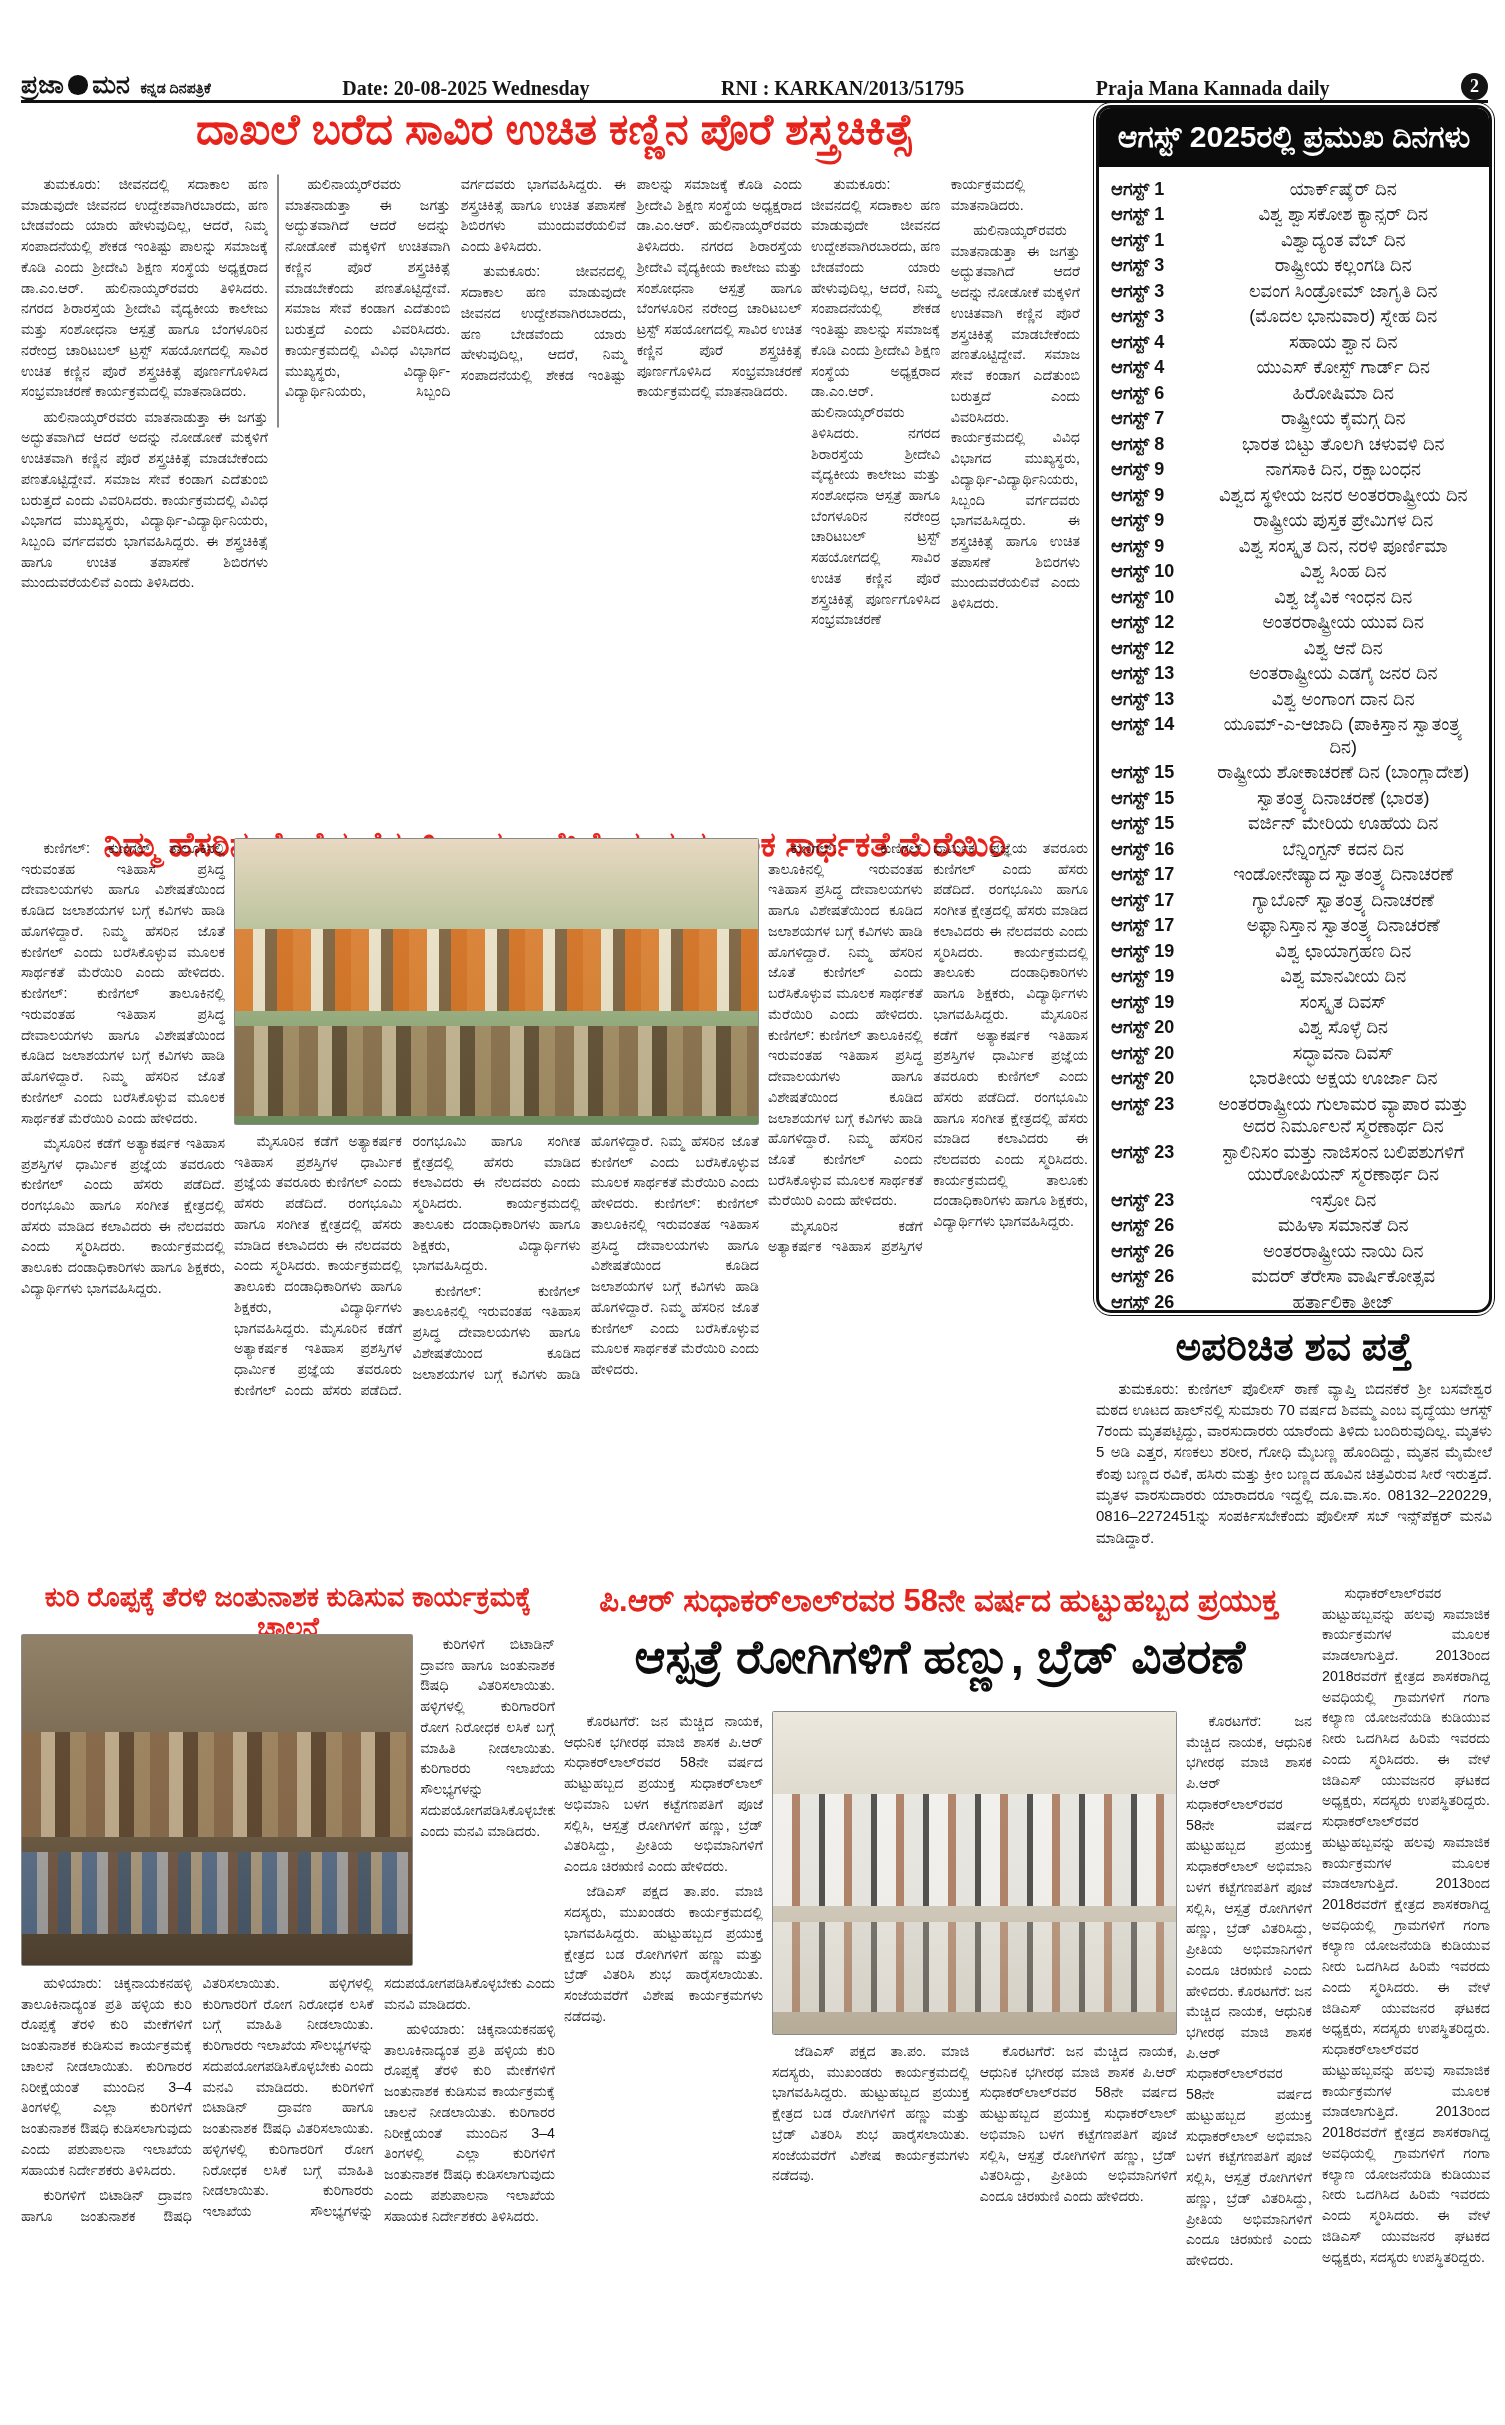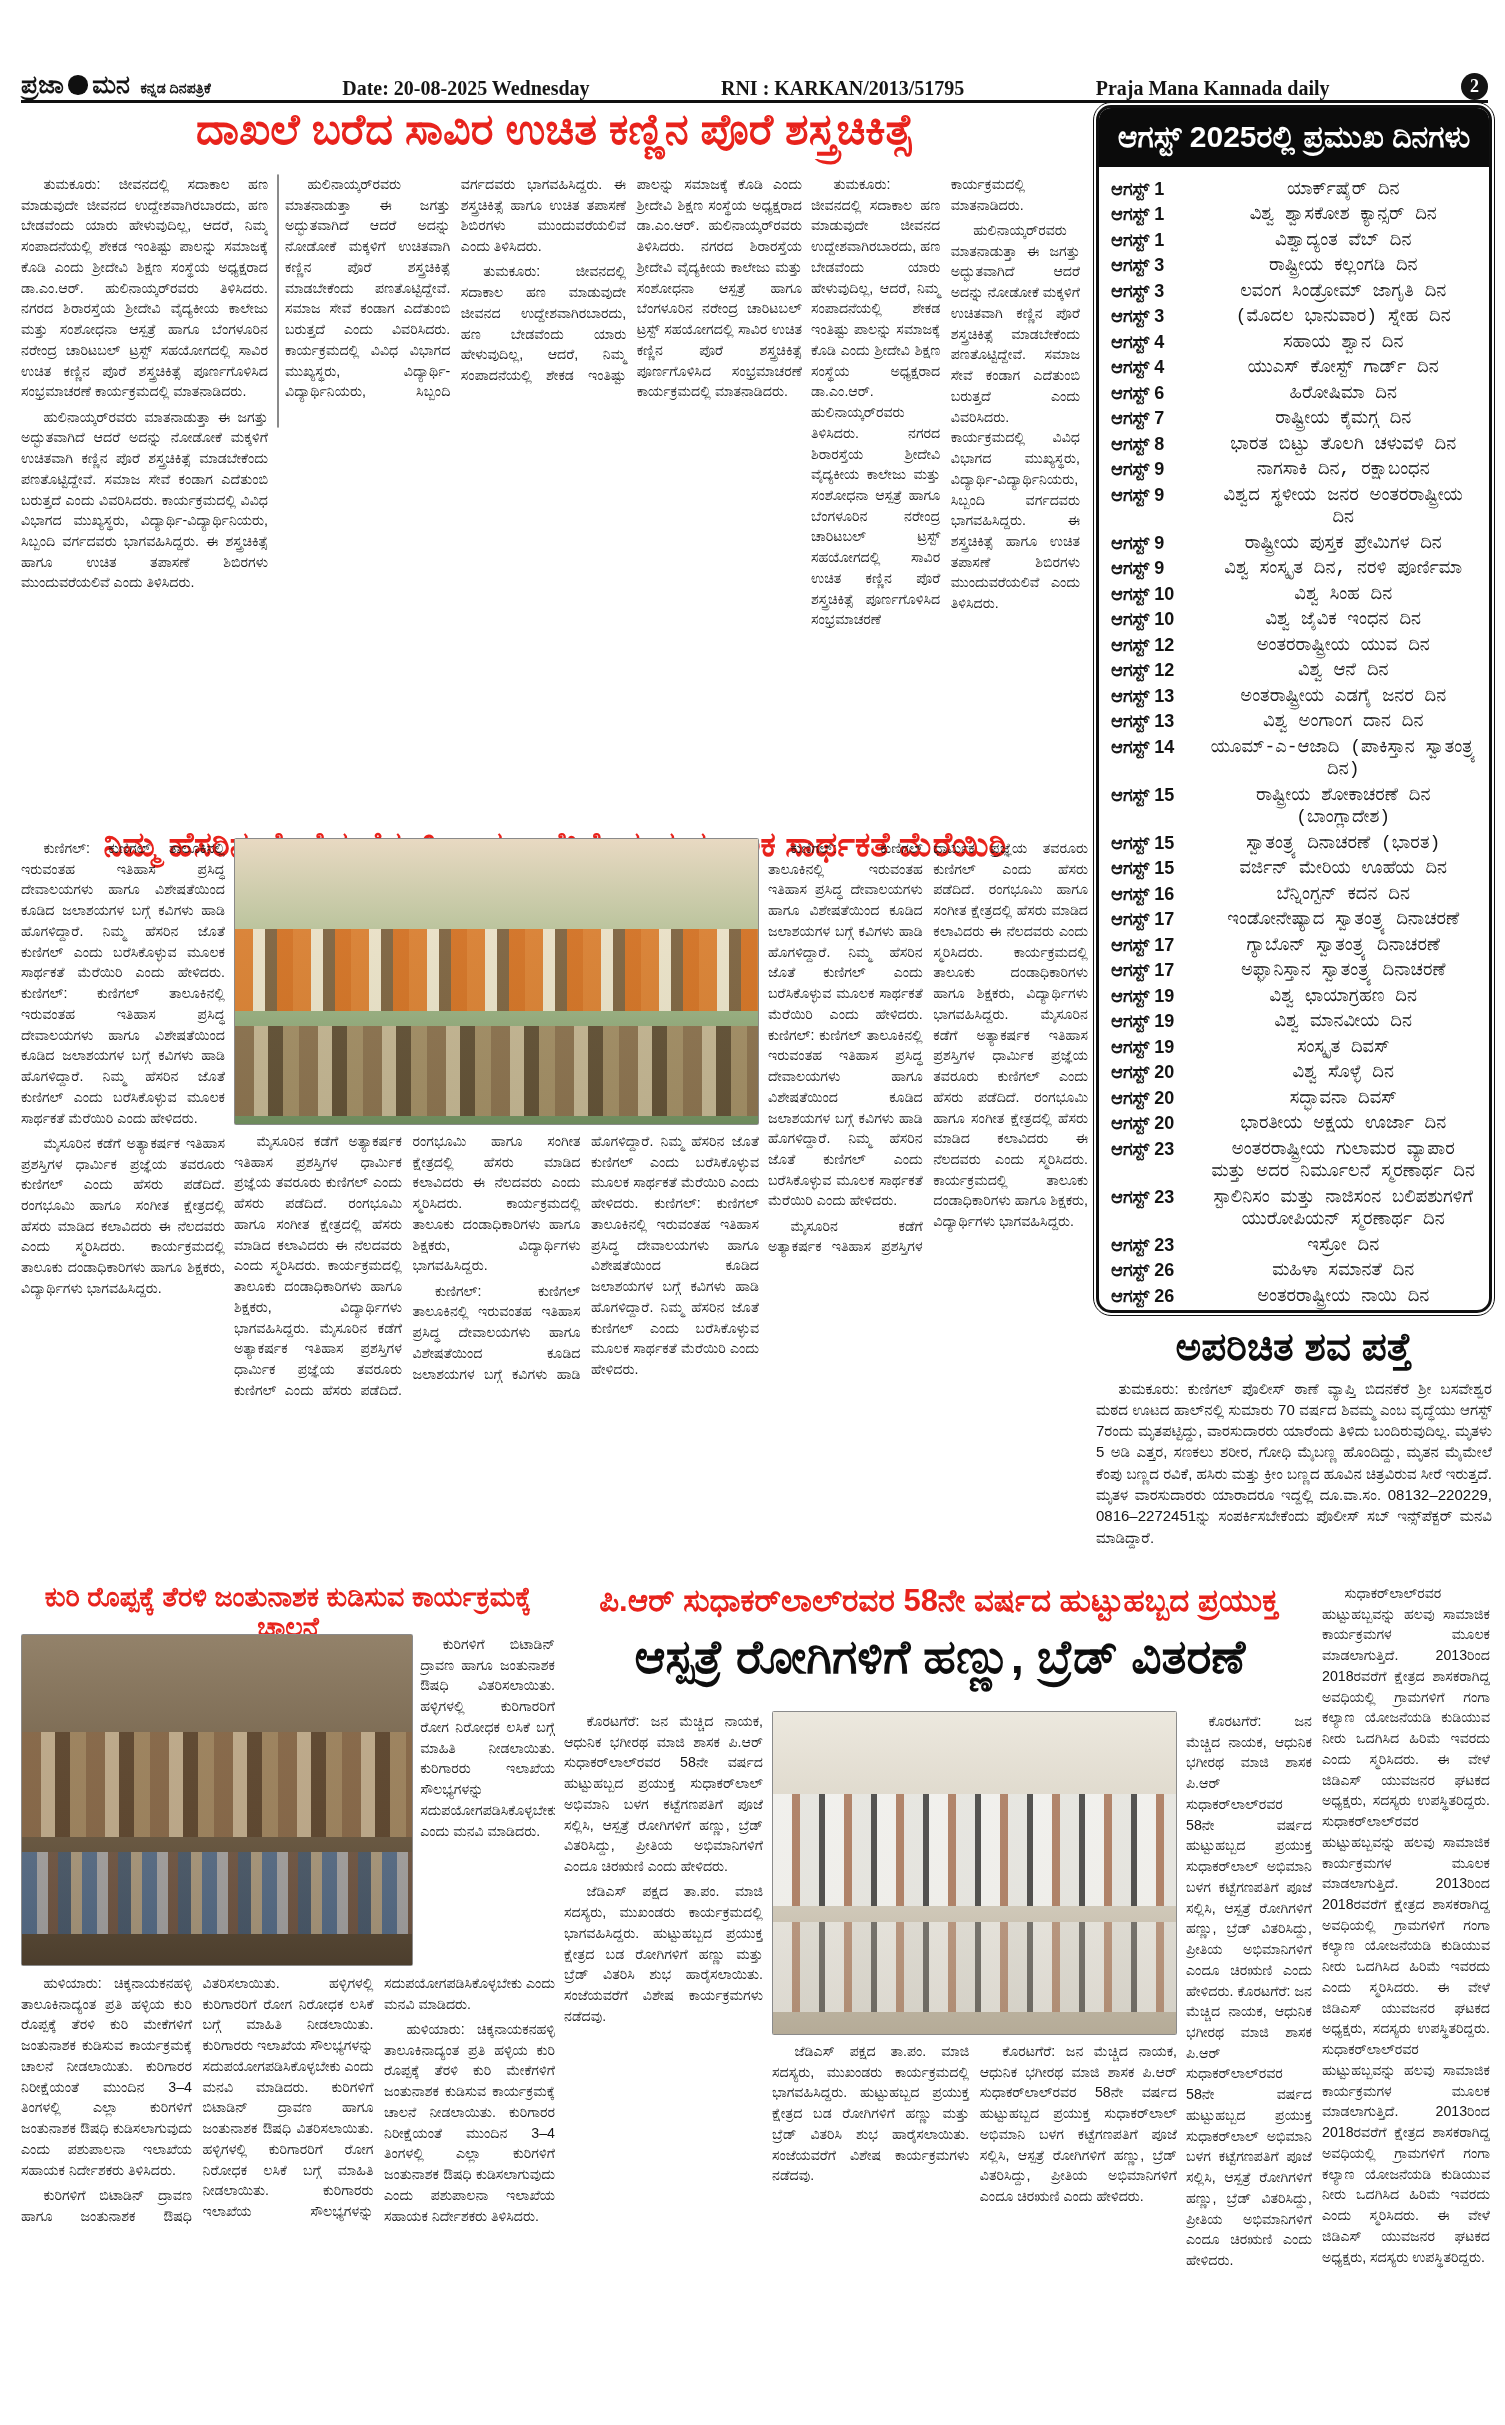--- a/index.html
+++ b/index.html
@@ -60,21 +60,21 @@
   .farcol{left:1322px;top:1583px;width:168px;height:831px;}
   
   .sidebar{position:absolute;left:1096px;top:105px;width:396px;height:1208px;
            border:3px solid #101010;border-radius:15px;outline:1.5px solid #101010;
            outline-offset:2.2px;background:#fff;box-sizing:border-box;overflow:hidden;}
   .sb-title{background:#0b0b0b;color:#fff;font-size:30px;font-weight:bold;
             text-align:center;padding:12px 3px;border-radius:9px 9px 0 0;}
   .sb-list{padding:7.5px 12px 4.5px 12px;font-size:18px;line-height:1.25;}
   .sb-row{display:flex;gap:7.5px;margin:3px 0;}
   .sb-date{min-width:91px;white-space:nowrap;font-weight:bold;}
-  .sb-event{flex:1;text-align:center;font-family:Liberation Mono, monospace;}
+  .sb-event{flex:1;text-align:center;}
   .ub{position:absolute;left:1096px;top:1325px;width:396px;height:247px;}
   .ub-body{font-size:15px;line-height:1.42;text-align:justify;height:189px;overflow:hidden;}
   
   .photo{position:relative;overflow:hidden;border:0.7px solid #8a8a8a;border-radius:1.5px;}
   .ph1{height:252px;background:linear-gradient(180deg,#70606a 0%,#4c3e48 35%,#33292f 100%);}
   .ph2{height:285px;background:linear-gradient(180deg,#e8d9c2 0%,#a8bb8e 45%,#6d8a5c 100%);}
   .ph3{height:330px;width:390px;background:linear-gradient(180deg,#93826a 0%,#6e5d46 55%,#4c3e2d 100%);}
   .ph4{height:322px;background:linear-gradient(180deg,#ece8de 0%,#d3ccbd 55%,#b5ab97 100%);}
   .crowd{position:absolute;left:0;right:0;opacity:.85;}
   .crowd.c1{background:repeating-linear-gradient(90deg,#4f7fba 0 15px,#cfd8e6 15px 25.5px,#7a5a4a 25.5px 36px,#3a5f8a 36px 49px,#d8c7a8 49px 60px);}

